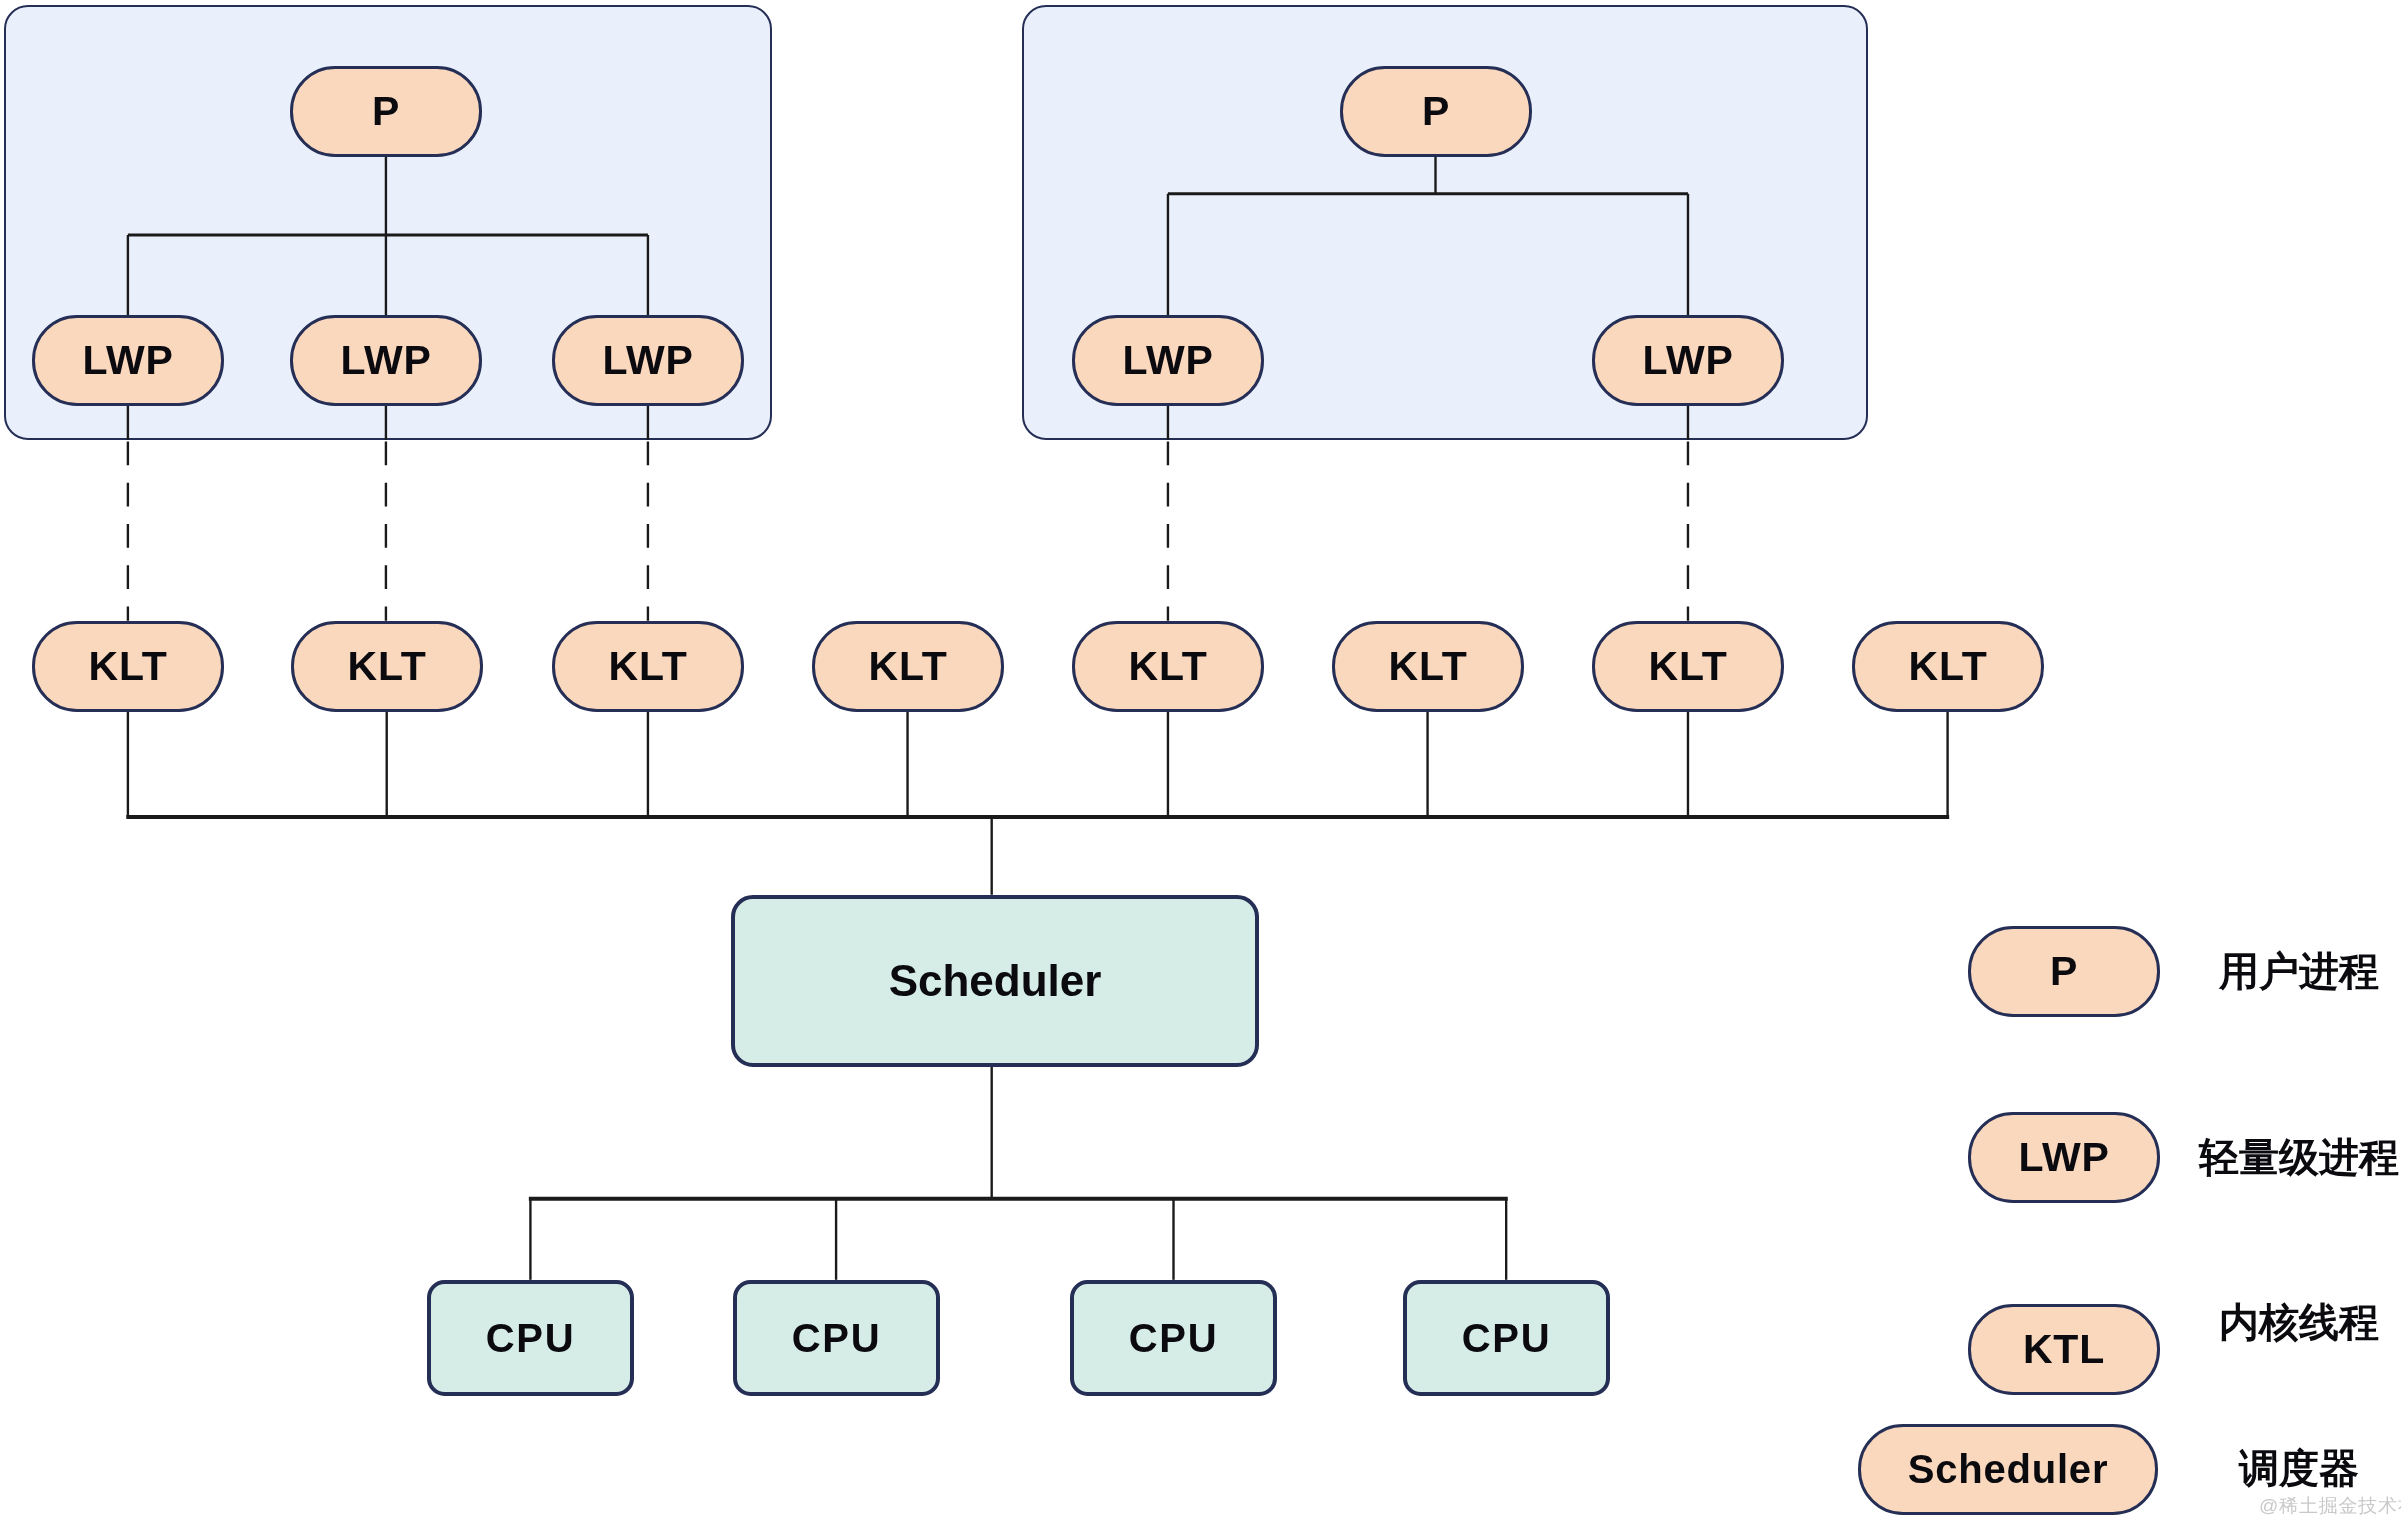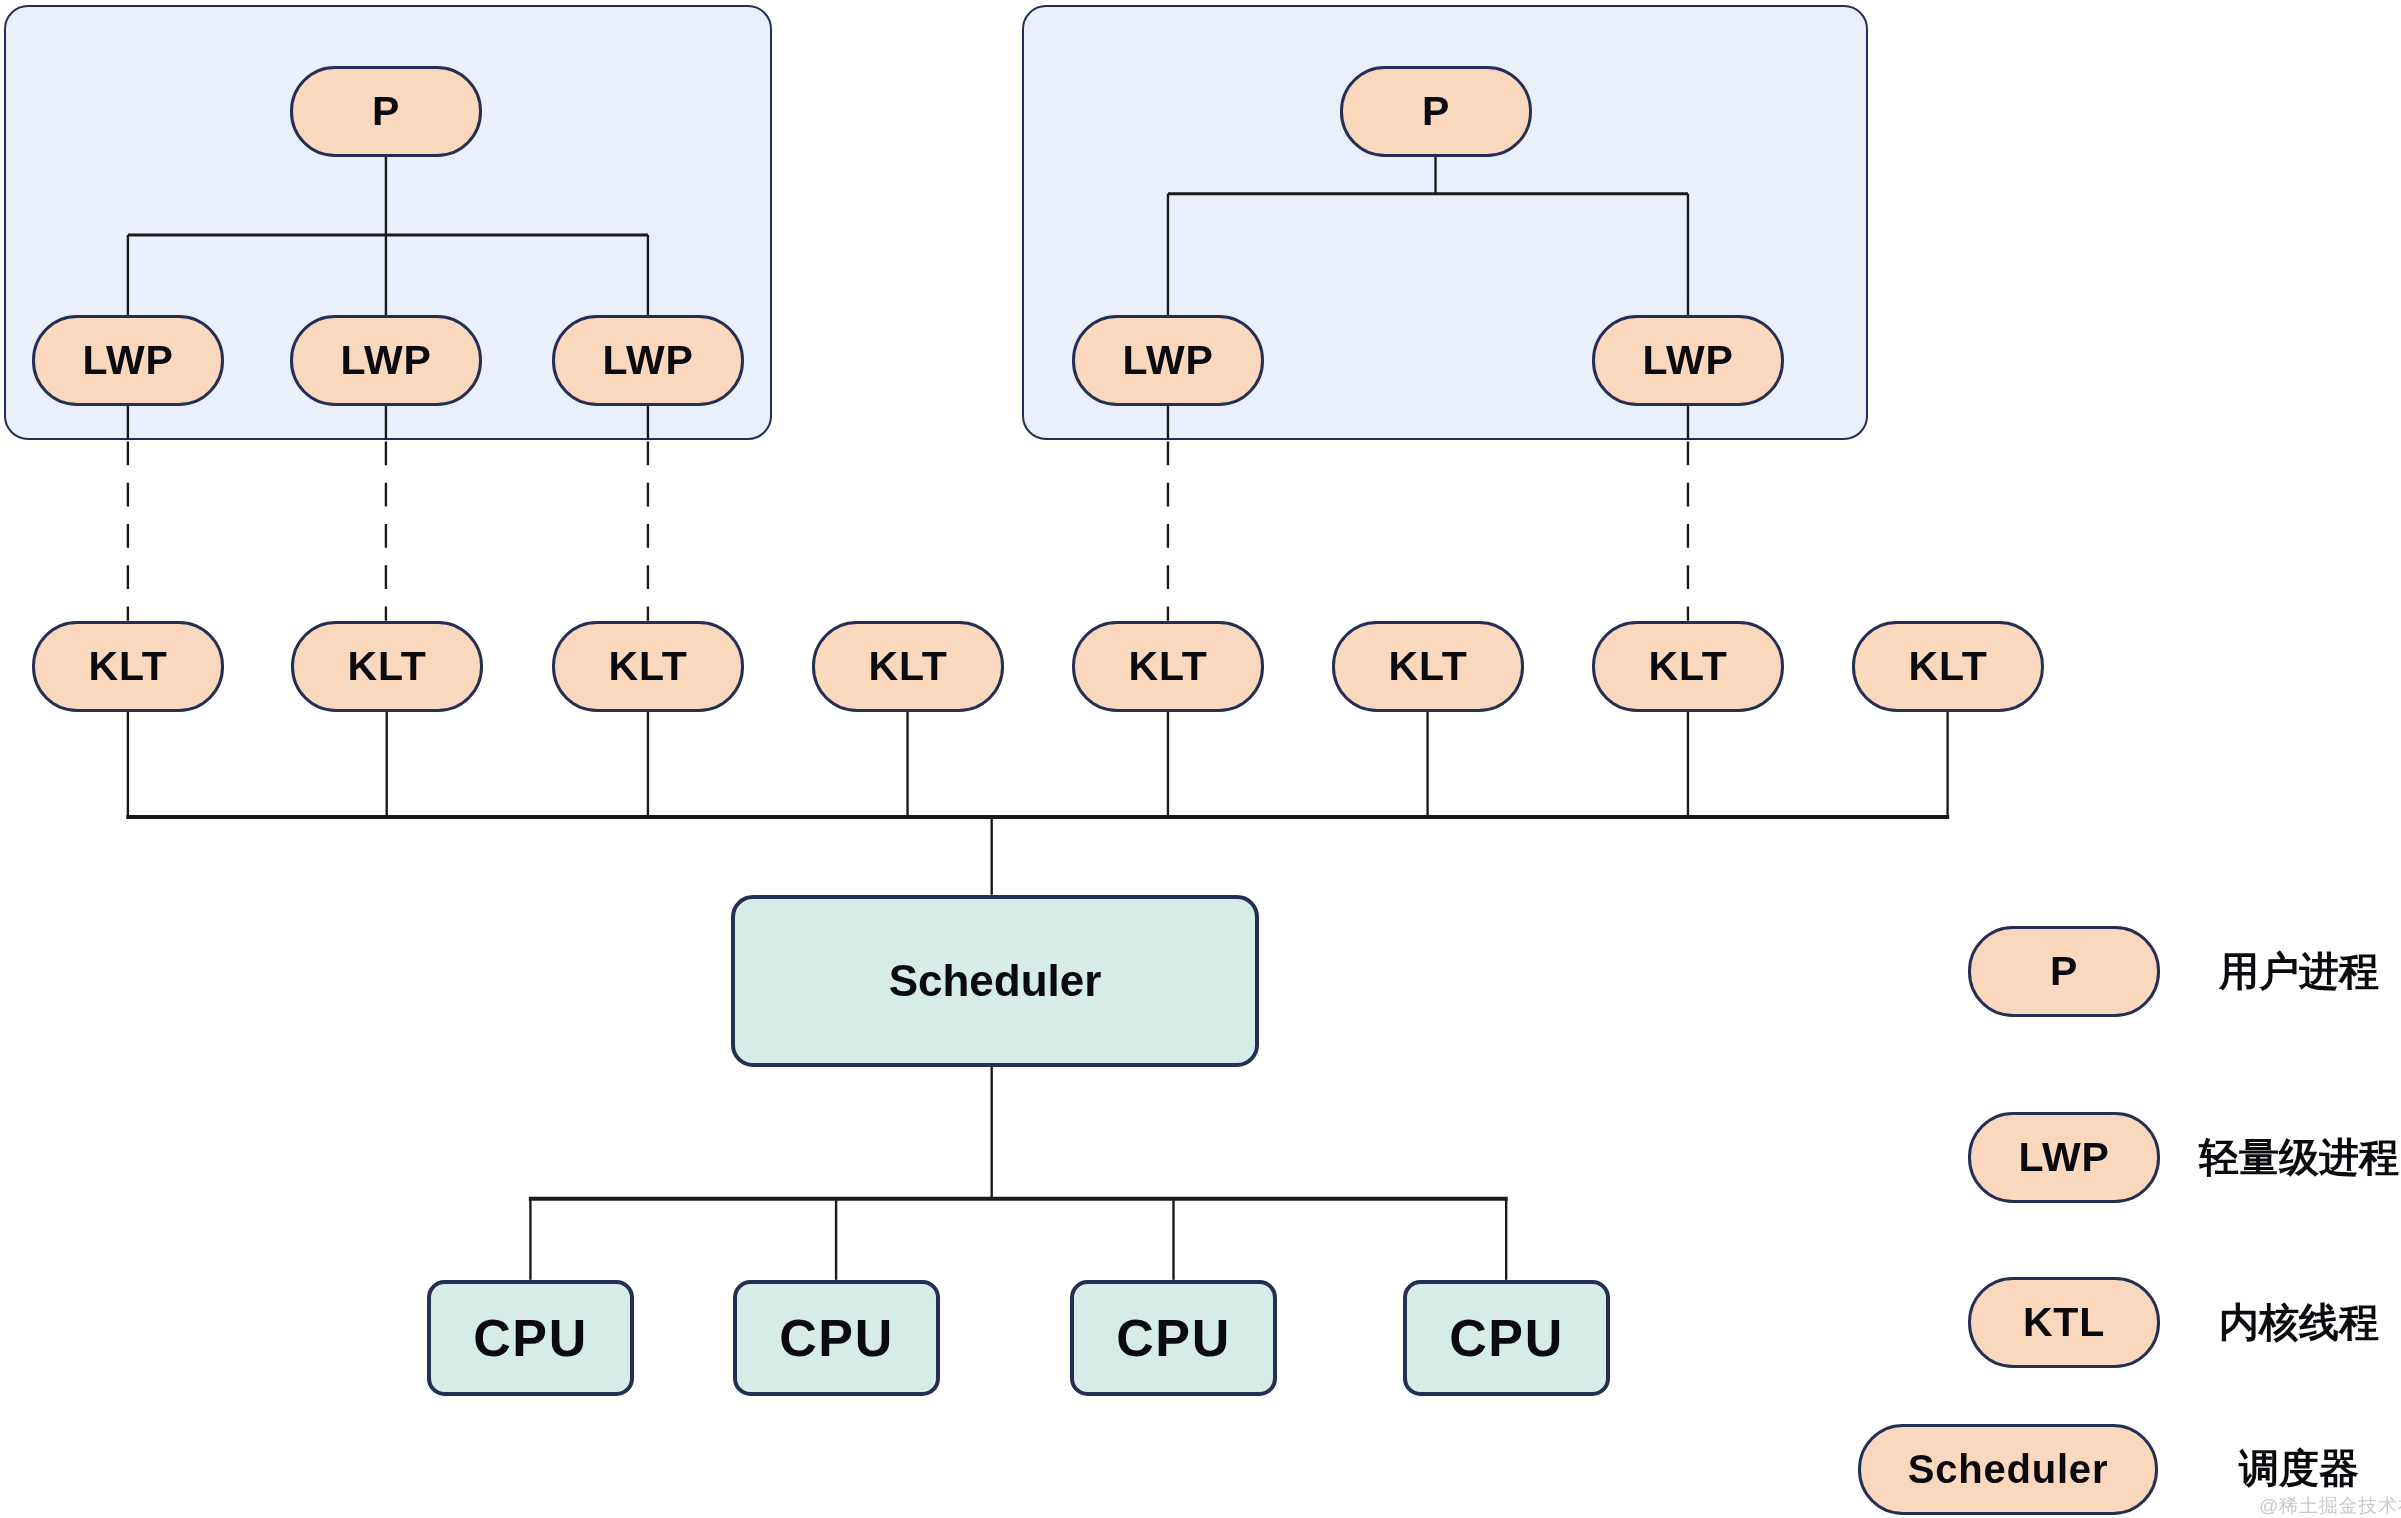--- a/index.html
+++ b/index.html
@@ -32,21 +32,21 @@
     box-sizing:border-box;
     display:flex;align-items:center;justify-content:center;
     font-weight:700;font-size:44px;color:#0b0b0f;
   }
   .cpu-box{
     position:absolute;z-index:3;
     width:207px;height:116px;top:1280px;
     background:#d6ede7;border:4px solid #252e55;border-radius:17.5px;
     box-sizing:border-box;
     display:flex;align-items:center;justify-content:center;
-    font-weight:700;font-size:52px;color:#0b0b0f;letter-spacing:1.6px;
+    font-weight:700;font-size:40px;color:#0b0b0f;letter-spacing:1.6px;
   }
   .legend-pill{
     position:absolute;z-index:3;
     width:192px;height:91px;border-radius:45px;left:1968px;
     background:#fad8be;border:3.2px solid #252e55;
     box-sizing:border-box;
     display:flex;align-items:center;justify-content:center;
     font-weight:700;font-size:41px;color:#0b0b0f;letter-spacing:0.8px;
   }
   .legend-pill.wide{left:1858px;width:300px;font-size:40px;}
@@ -141,20 +141,20 @@
 <div class="cpu-box" style="left:733px;">CPU</div>
 <div class="cpu-box" style="left:1070px;">CPU</div>
 <div class="cpu-box" style="left:1403px;">CPU</div>
 
 <div class="legend-pill" style="top:926px;">P</div>
 <div class="legend-label" style="top:947px;">用户进程</div>
 
 <div class="legend-pill" style="top:1112px;">LWP</div>
 <div class="legend-label" style="top:1133px;">轻量级进程</div>
 
-<div class="legend-pill" style="top:1277px;">KTL</div>
+<div class="legend-pill" style="top:1304px;">KTL</div>
 <div class="legend-label" style="top:1298px;">内核线程</div>
 
 <div class="legend-pill wide mint" style="top:1424px;">Scheduler</div>
 <div class="legend-label" style="top:1444px;">调度器</div>
 
 <div class="watermark">@稀土掘金技术社区</div>
 
 
 </body></html>

